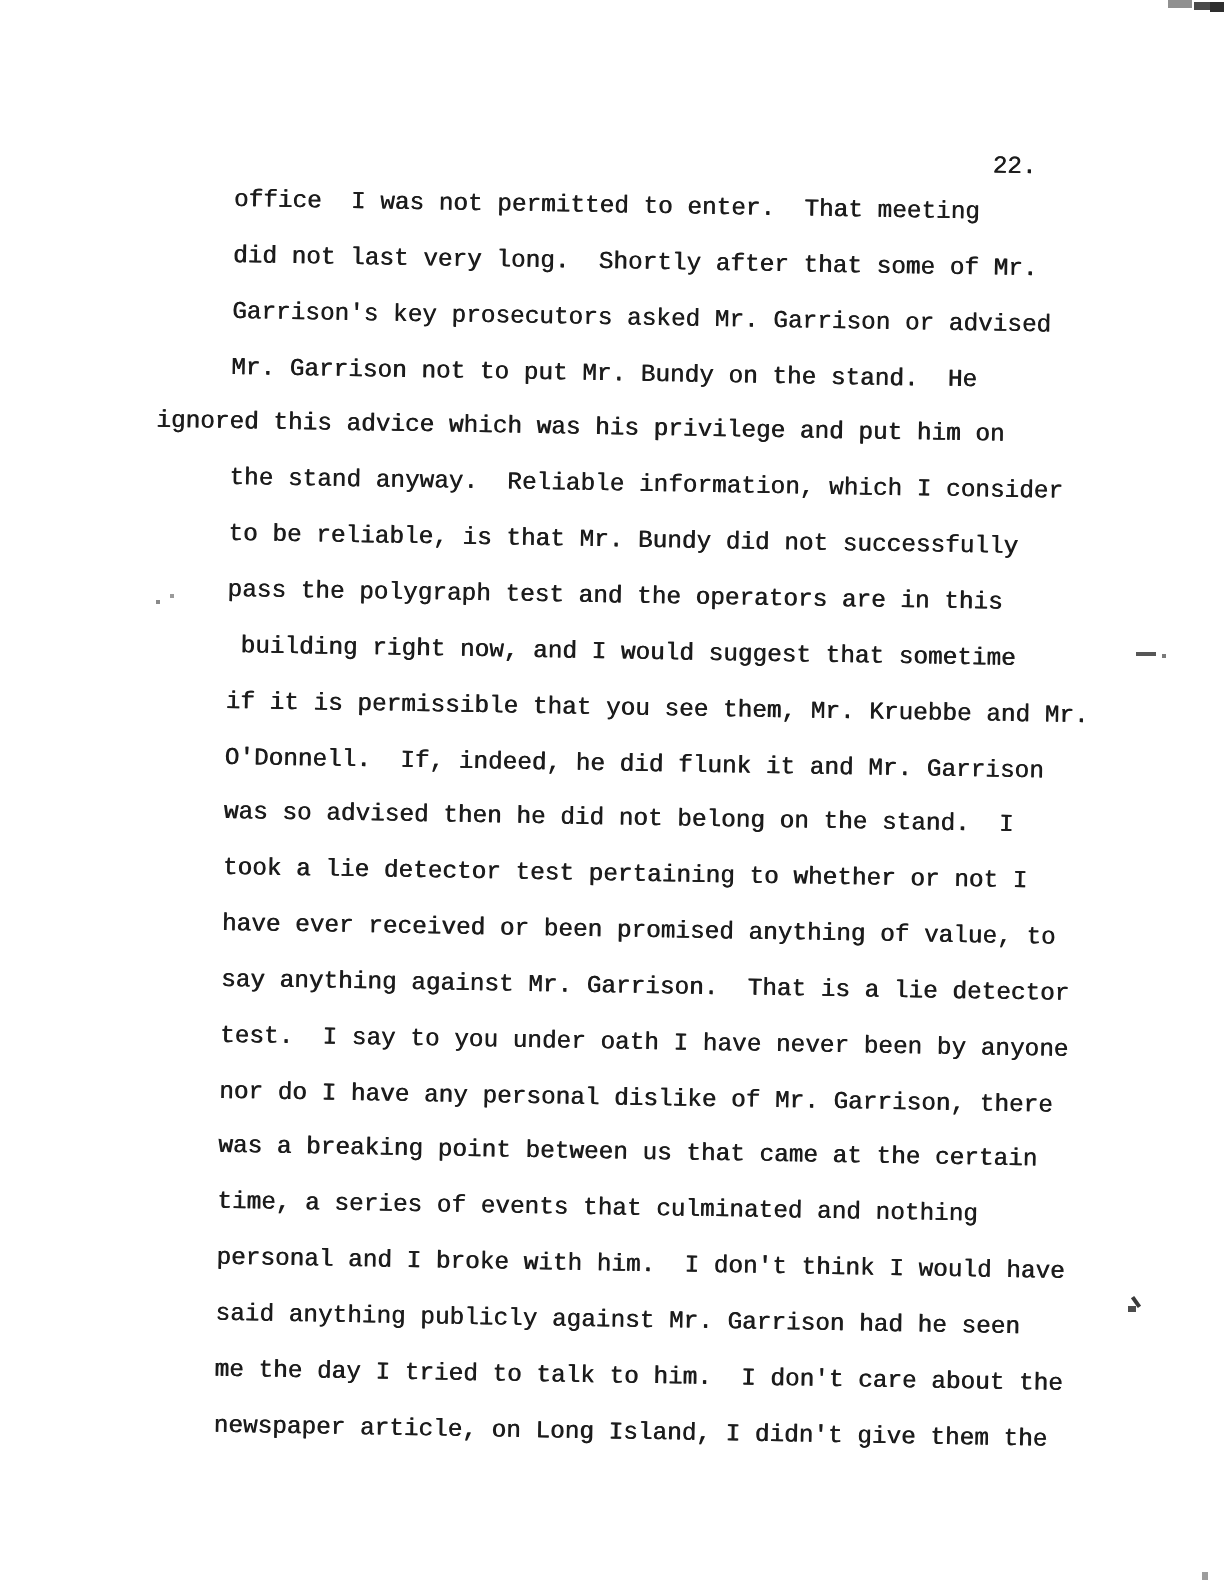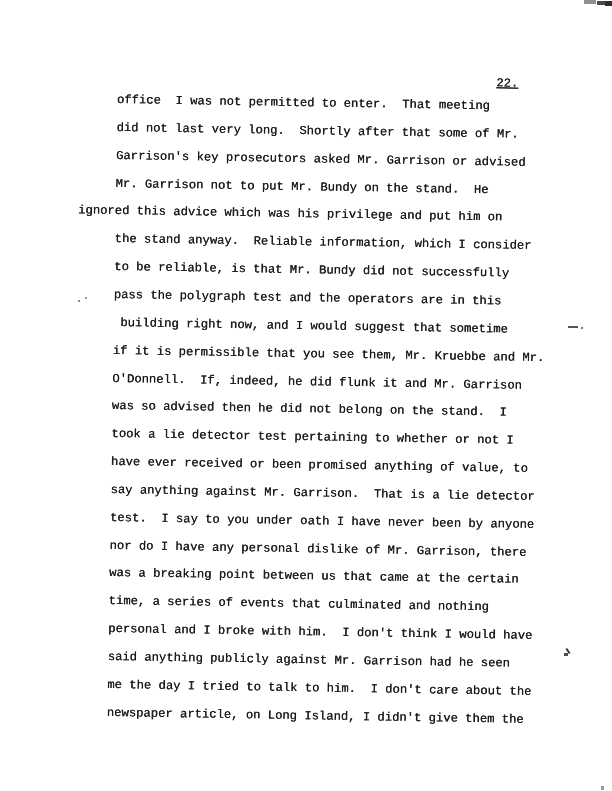--- a/index.html
+++ b/index.html
@@ -26,21 +26,21 @@
     white-space: pre;
     font-family: "Liberation Mono", "DejaVu Sans Mono", monospace;
     font-size: 12.2px;
     line-height: 15px;
     color: #1c1c1c;
     text-shadow: 0.3px 0 0 currentColor; 
   }
   .indent-normal  { left: 117px; }
   .indent-outdent { left: 80px;  }
   .indent-plus    { left: 124px; }
-  #page-number { left: 496px; top: 70px; text-decoration: underline; }
+  #page-number { left: 496px; top: 70px; }
 
   .mark { position: absolute; }
   
   .smudge-a { left: 584px; top: 0;   width: 12px; height: 4px; background: #909090; }
   .smudge-b { left: 597px; top: 1px; width: 9px;  height: 4px; background: #4a4a4a; }
   .smudge-c { left: 605px; top: 1px; width: 7px;  height: 5px; background: #2e2e2e; }
   
   .dash     { left: 568px; top: 326px; width: 10px; height: 2px; background: #565656; }
   .dash-dot { left: 581px; top: 327px; width: 2px;  height: 2px; background: #7a7a7a; }
   

